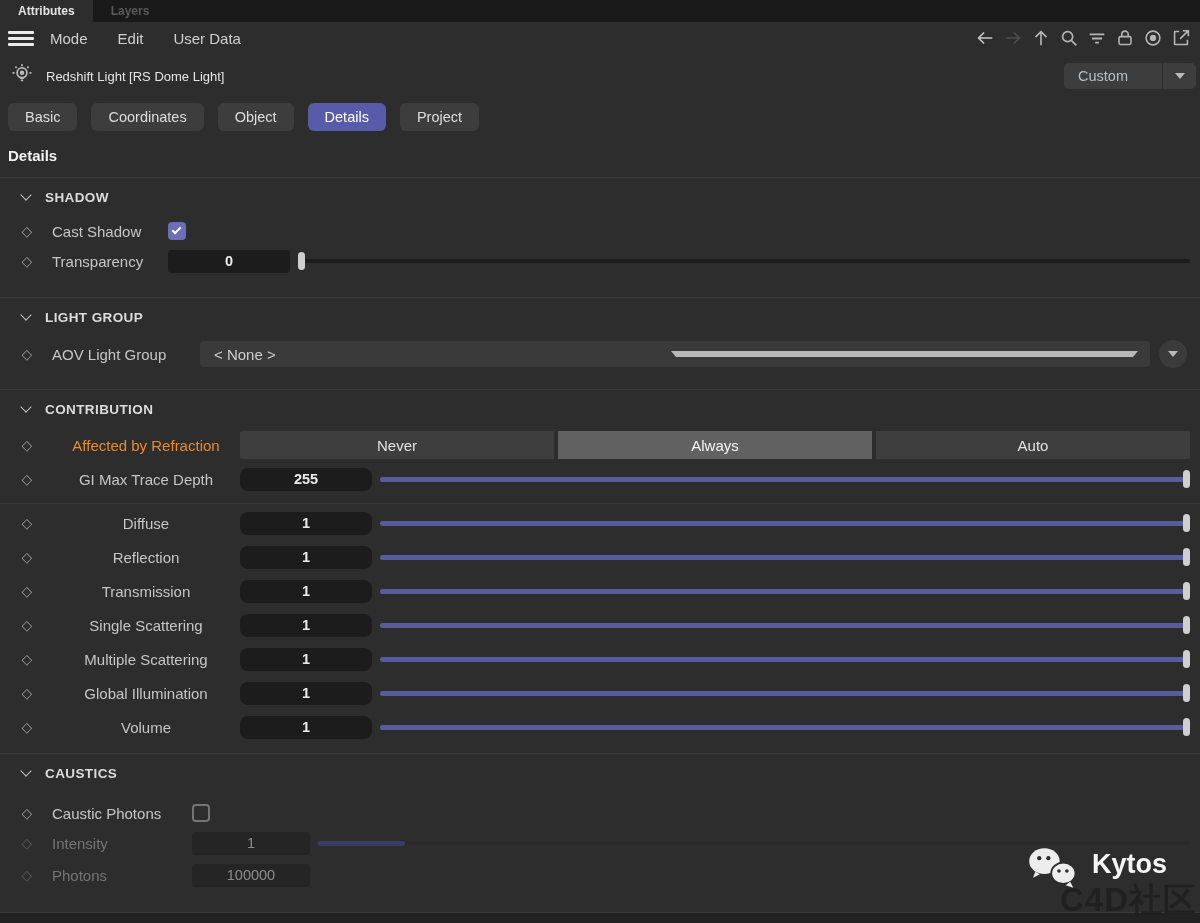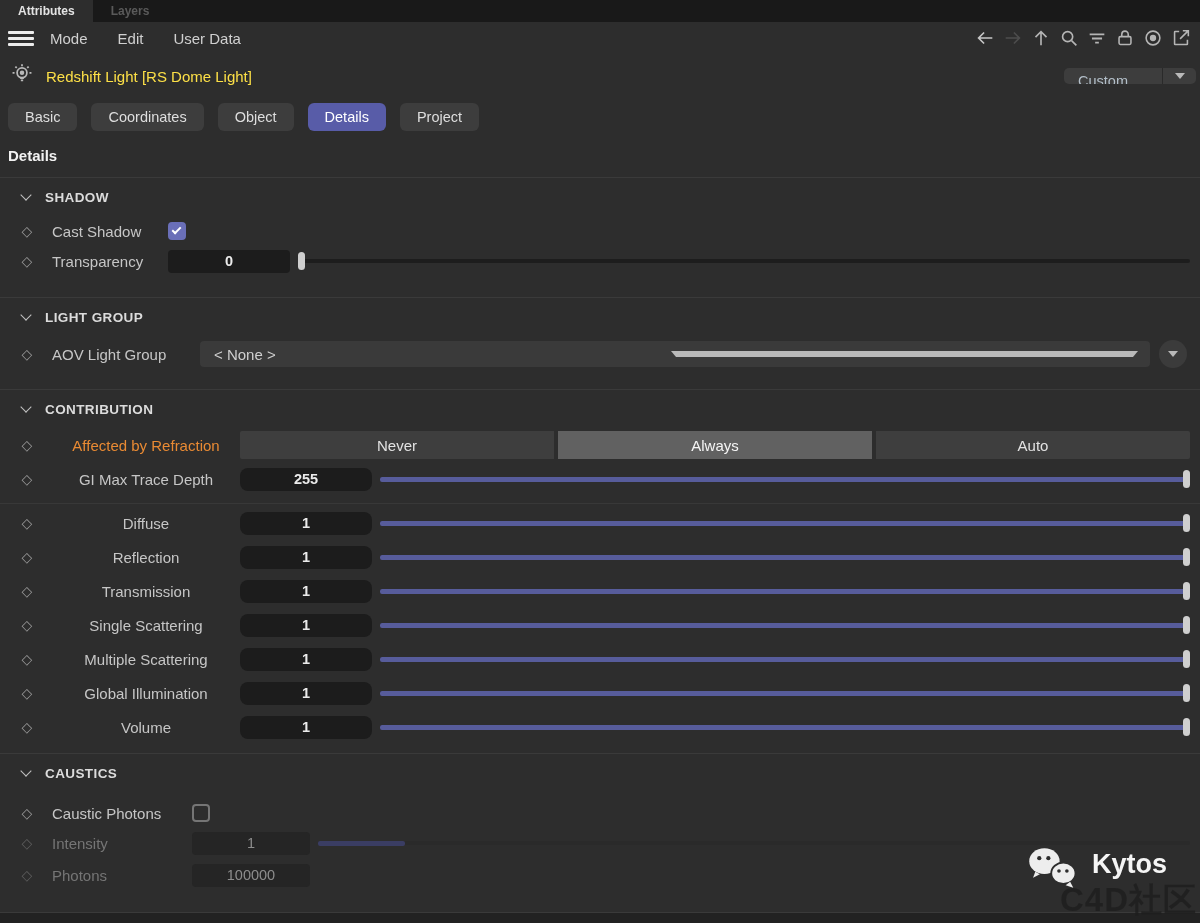--- a/index.html
+++ b/index.html
@@ -16,22 +16,22 @@
   .menu-row { height:32px; display:flex; align-items:center; padding:0 6px 0 6px; }
   .hamburger { width:26px; height:15px; display:flex; flex-direction:column; justify-content:space-between; margin:0 16px 0 2px; }
   .hamburger i { display:block; height:3px; background:#ececec; border-radius:1px; }
   .menu-item { font-size:15px; color:#d0d0d0; margin-right:30px; }
   .toolbar { margin-left:auto; display:flex; align-items:center; gap:6px; padding-right:2px; }
   .tb-icon svg { display:block; }
 
   
   .object-row { height:44px; display:flex; align-items:center; padding:0 4px 0 8px; }
   .bulb { margin-right:10px; }
-  .object-title { font-size:15px; color:#fde047; }
-  .preset { margin-left:auto; height:16px; display:flex; background:#3d3d3d; border-radius:5px; overflow:hidden;justify-content:space-between; }
+  .object-title { font-size:13px; color:#e5e5e5; }
+  .preset { margin-left:auto; height:26px; display:flex; background:#3d3d3d; border-radius:5px; overflow:hidden;justify-content:space-between; }
   .preset-value { min-width:98px; padding:0 14px; line-height:26px; font-size:14.5px; color:#b3bfc9; }
   .preset-arrow { width:34px; border-left:1px solid #2a2a2a; display:flex; align-items:center; justify-content:center; }
   .tri-down { width:0; height:0; border-left:5px solid transparent; border-right:5px solid transparent; border-top:6px solid #b9b9b9; }
 
   
   .tabs-row { padding:5px 0 0 8px; display:flex; gap:14px; height:34px; }
   .nav-tab { height:28px; padding:0 17px; background:#3d3d3d; border-radius:6px; font-size:14.5px;
              color:#dedede; display:flex; align-items:center; }
   .nav-tab.selected { background:#585ca8; color:#ffffff; }
 

